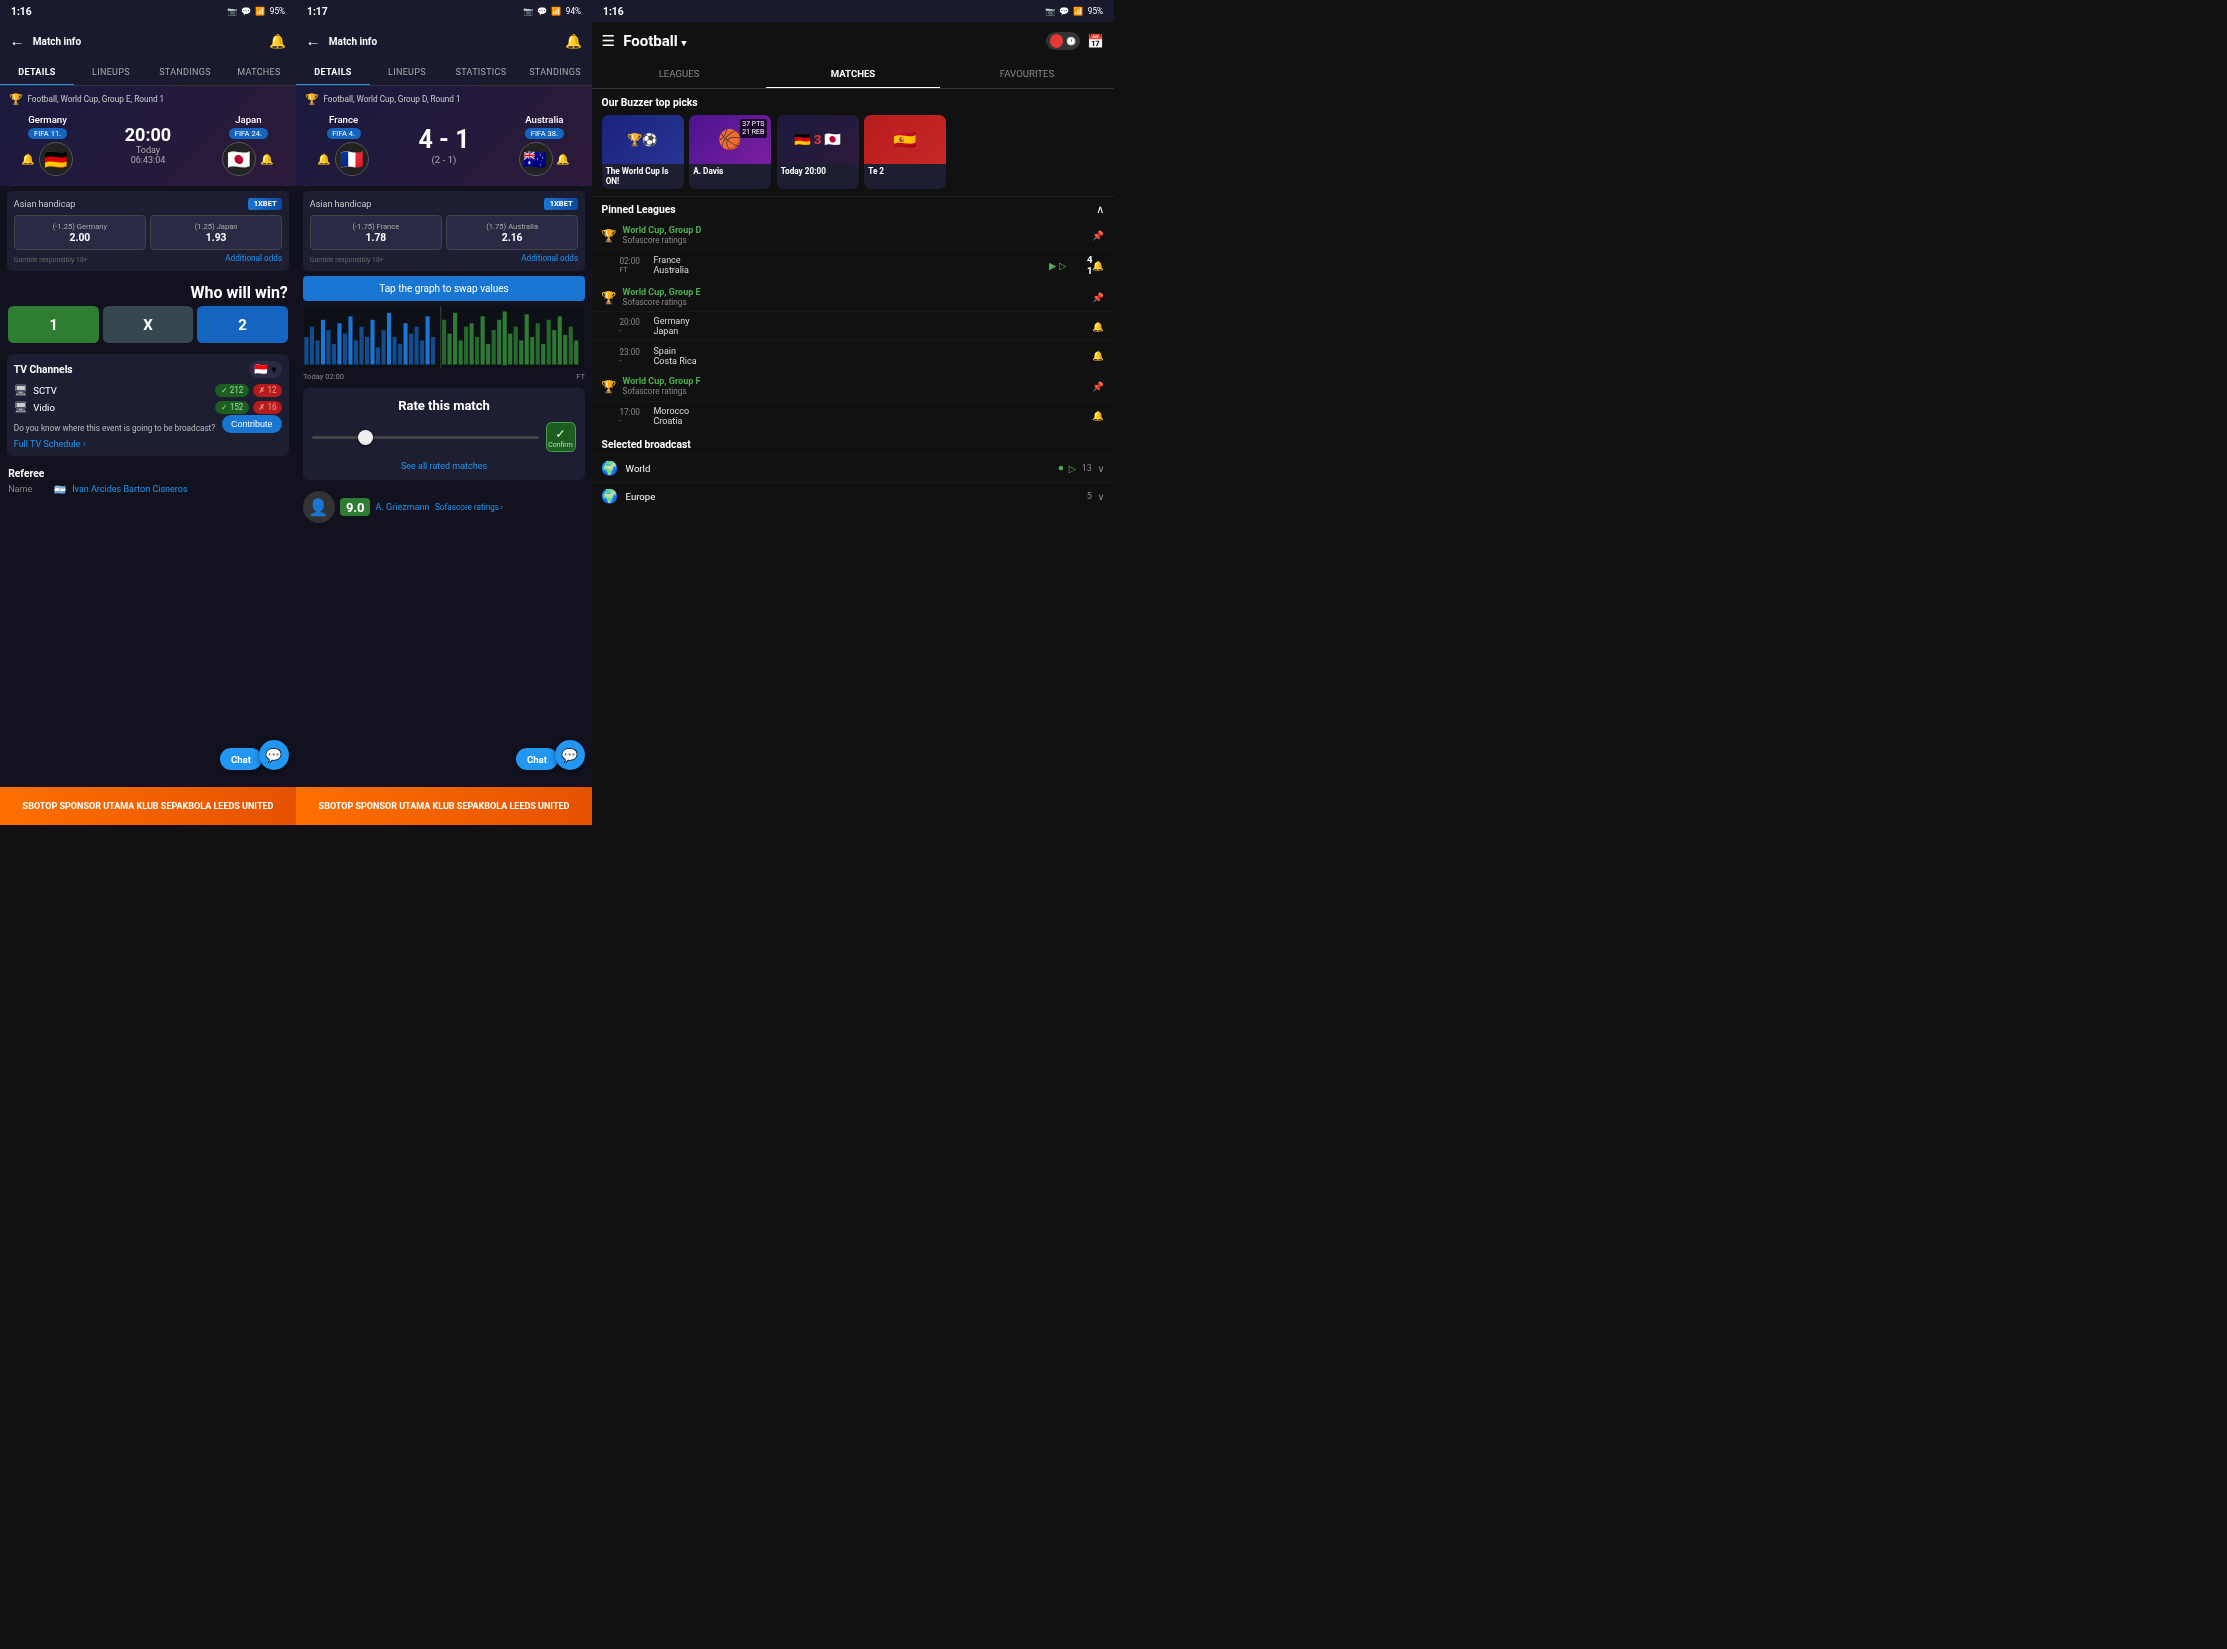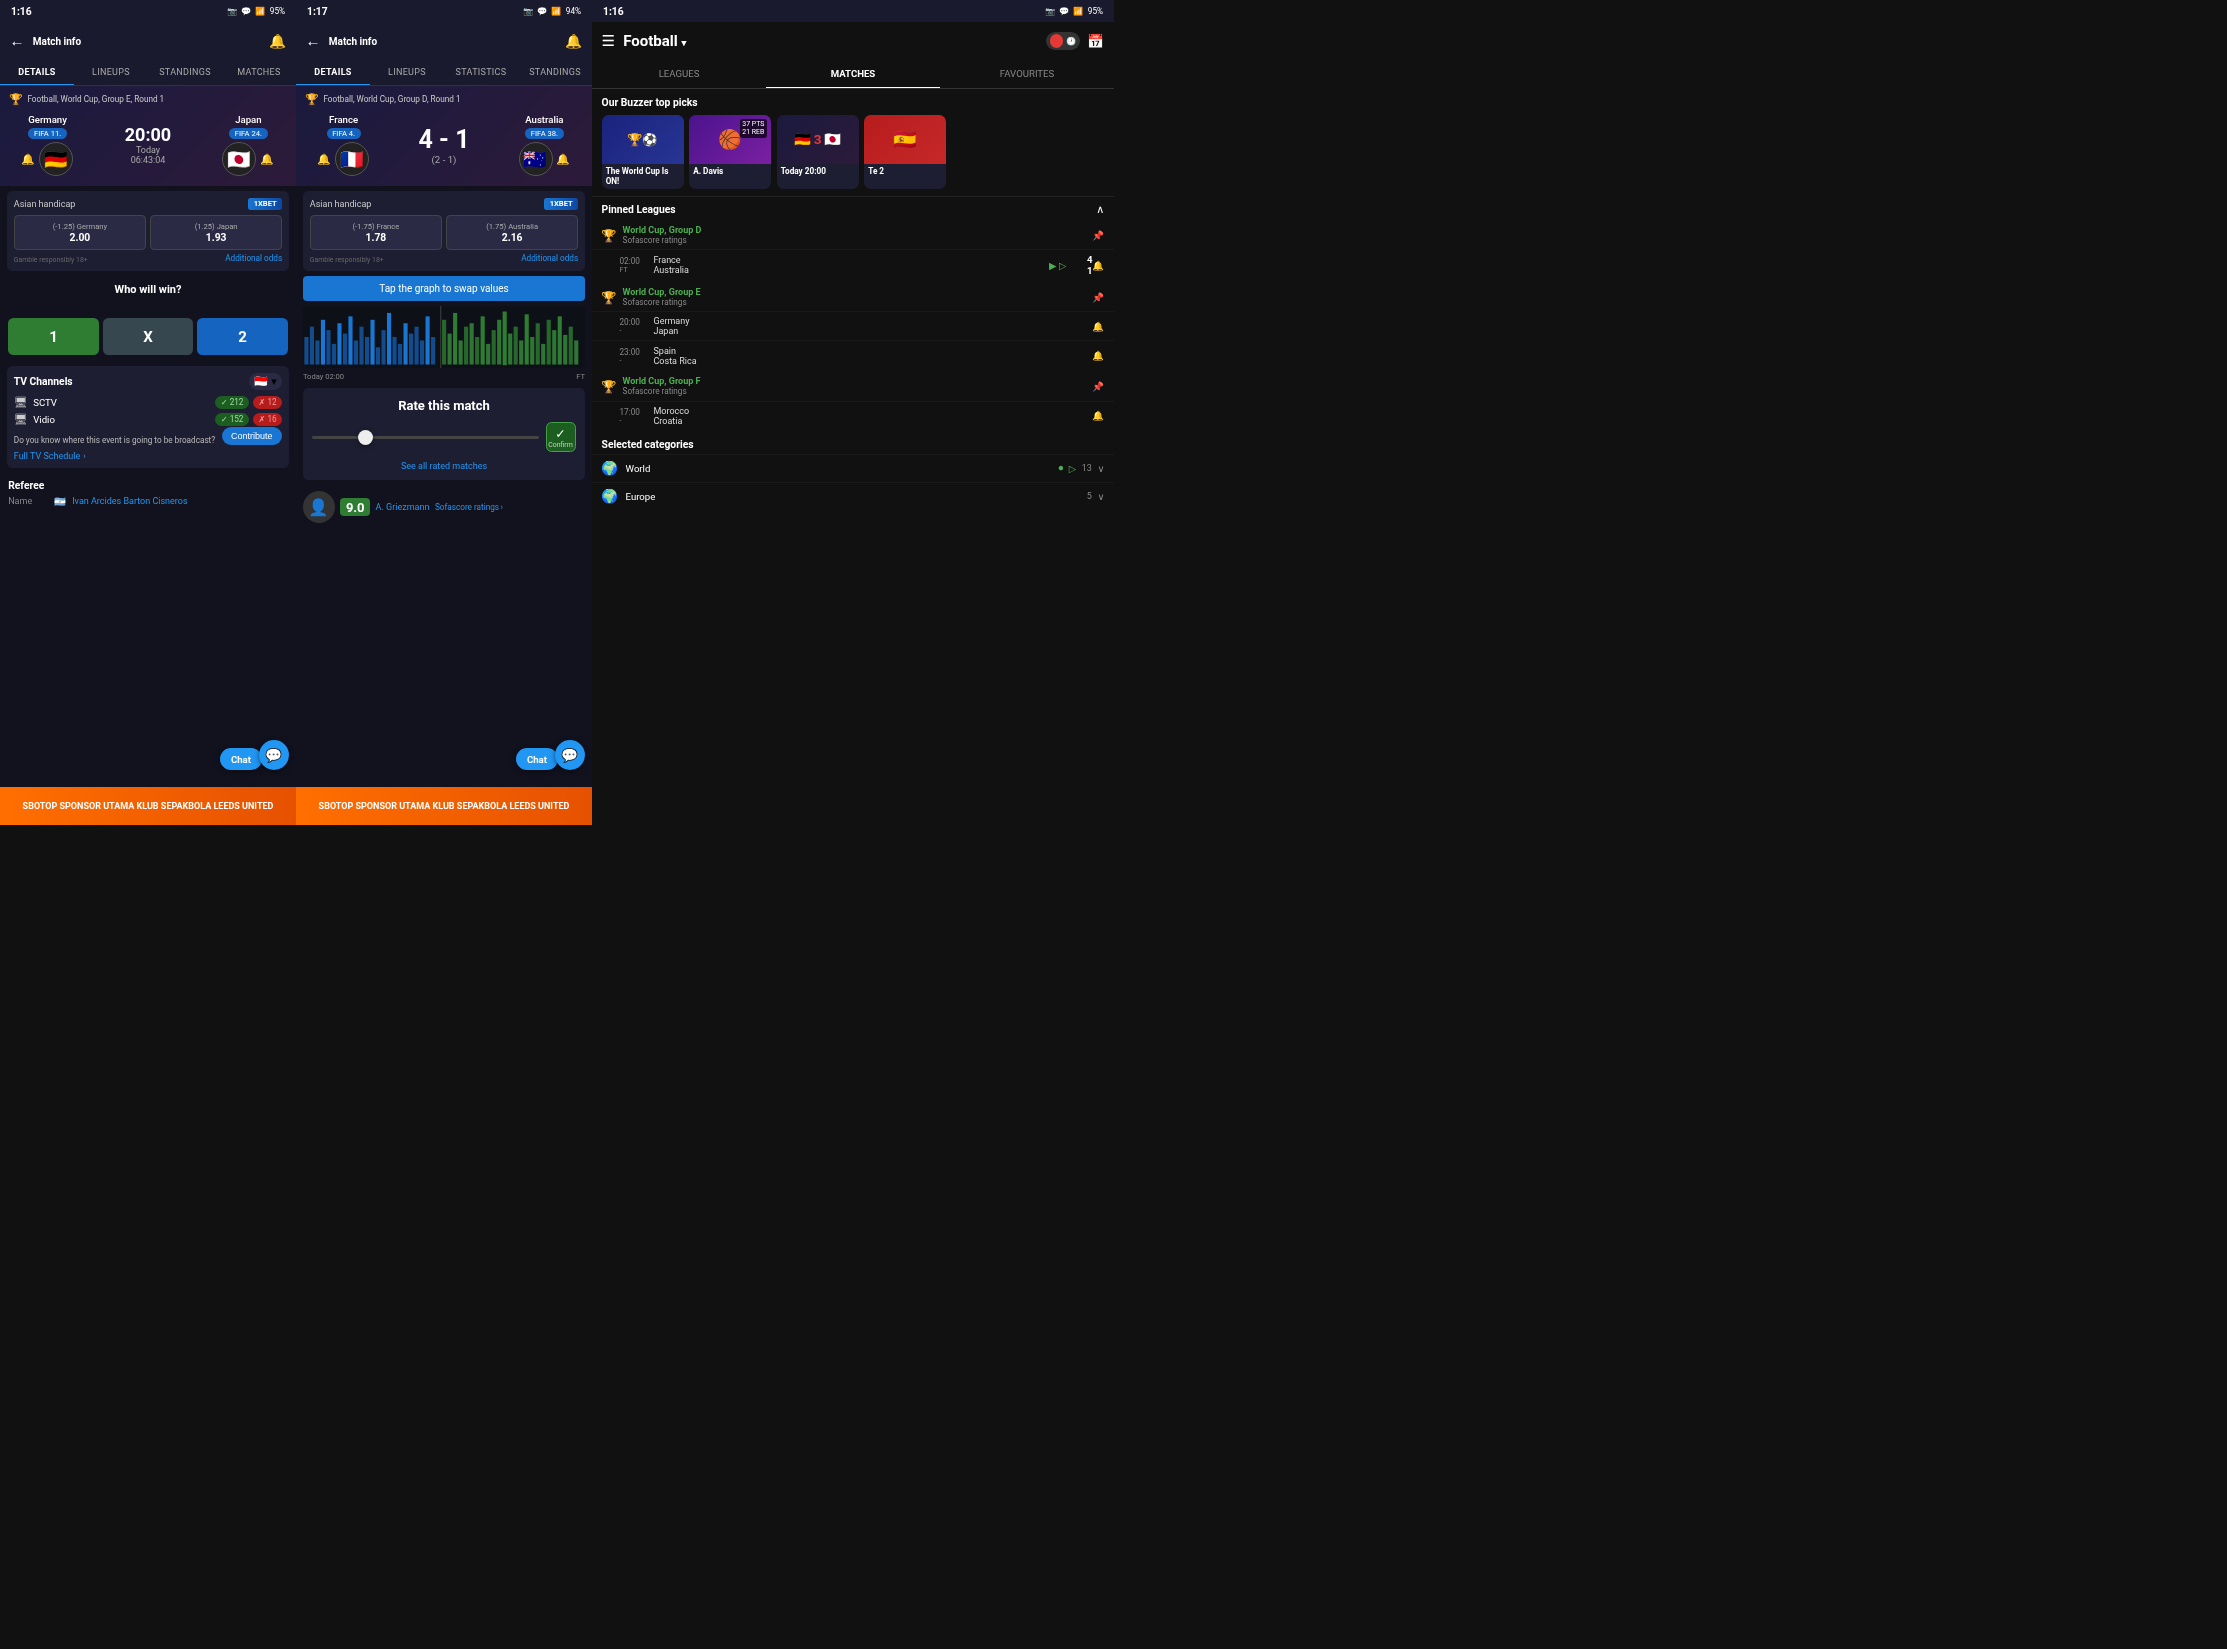--- a/index.html
+++ b/index.html
@@ -165,21 +165,21 @@
     .odds-btn .odds-name { color: #aaa; font-size: 7.6px; }
     .odds-btn .odds-val { color: #fff; font-size: 10.3px; font-weight: bold; }
     .gamble-resp { color: #666; font-size: 6.9px; margin-top: 2.7px; }
     .add-odds { color: #2196f3; font-size: 8.2px; text-align: right; cursor: pointer; }
 
     
     .wwwin-section {
       padding: 6.9px 8.2px;
       flex-shrink: 0;
     }
-    .wwwin-title { color: #fff; font-size: 11px; font-weight: bold; text-align: center; margin-bottom: 22px; }
+    .wwwin-title { color: #fff; font-size: 16px; font-weight: bold; text-align: right; margin-bottom: 4px; }
     .wwwin-btns { display: flex; gap: 4.1px; }
     .wwwin-btn {
       flex: 1;
       padding: 9.6px 0;
       border-radius: 5.5px;
       font-size: 15px;
       font-weight: bold;
       text-align: center;
       color: #fff;
       cursor: pointer;
@@ -1119,21 +1119,21 @@
           <div class="match-teams-col">
             <div class="match-team">Morocco</div>
             <div class="match-team">Croatia</div>
           </div>
           <span class="notify-icon">🔔</span>
         </div>
       </div>
     </div>
 
     <div class="categories-section">
-      <div class="categories-title">Selected categories</div>
+      <div class="categories-title">Selected broadcast</div>
       <div class="category-item">
         <span class="category-icon">🌍</span>
         <span class="category-name">World</span>
         <div class="category-actions">
           <span class="cat-live">⏺</span>
           <span class="cat-play">▷</span>
           <span class="cat-count">13</span>
           <span class="cat-chevron">∨</span>
         </div>
       </div>

